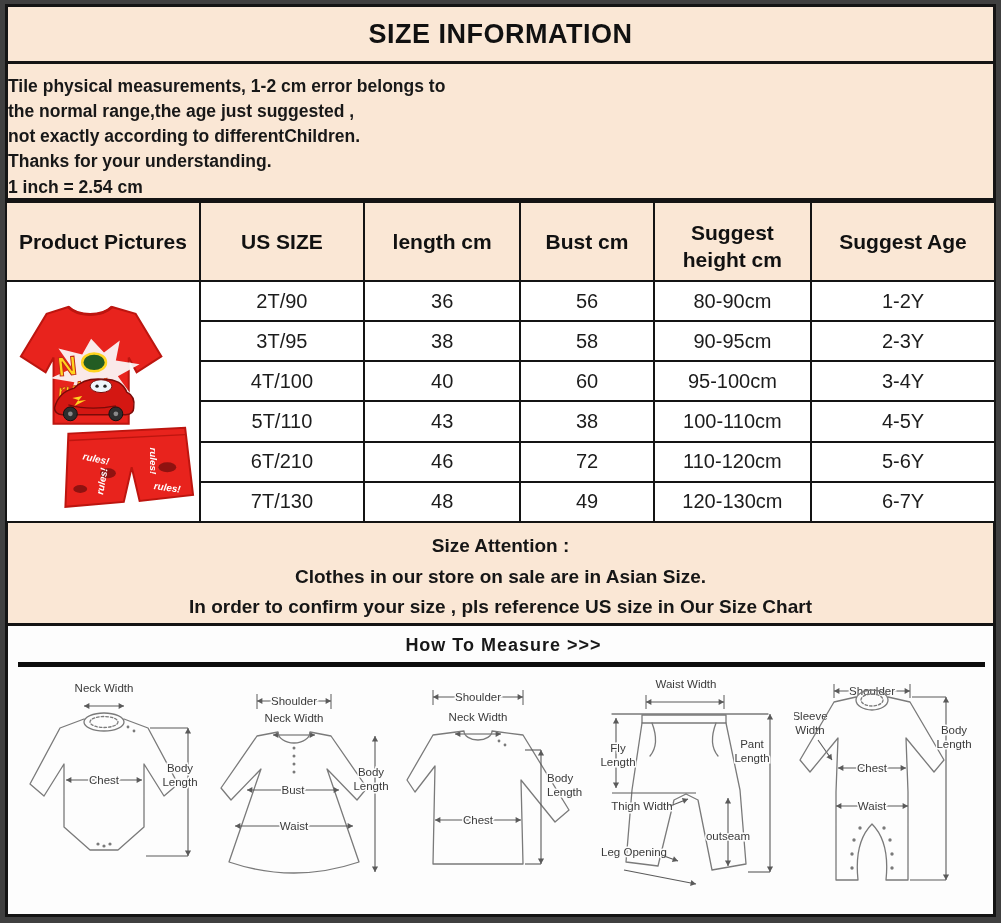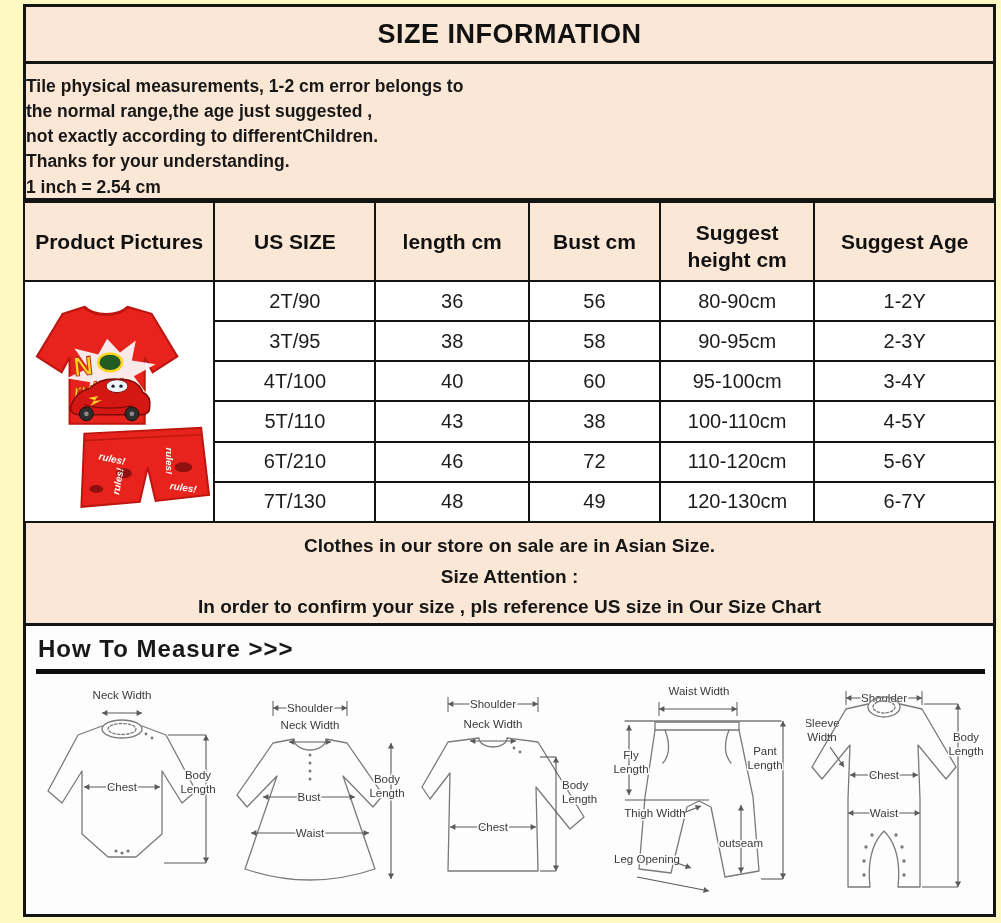--- a/index.html
+++ b/index.html
@@ -1,38 +1,38 @@
 <!DOCTYPE html>
 <html><head>
 <meta charset="utf-8">
 <style>
   * { box-sizing: border-box; }
   body { margin: 0; background: #ffffff; font-family: "Liberation Sans", sans-serif; }
   .page {
-    width: 1001px; height: 923px; background: #fef9c3;
-    padding: 4px 5px 0 23px; position: relative; overflow: hidden;
+    width: 1001px; height: 923px; background: #404040;
+    padding: 4px 5px 0 5px; position: relative; overflow: hidden;
   }
   .box { border: 3px solid #141414; background: #fae7d5; }
   .title-box { height: 60px; display: flex; align-items: center; justify-content: center; }
   .page-title { font-size: 27px; font-weight: bold; color: #111; letter-spacing: .5px; }
   .note-box { height: 137px; border-top: none; padding-top: 9px; }
   .note-box p { margin: 1px 0; font-size: 17.5px; font-weight: bold; color: #181818; line-height: 1.38; }
 
   table.size-table { width: 100%; border-collapse: collapse; table-layout: fixed; }
   .size-table th, .size-table td { border: 2px solid #141414; text-align: center; padding: 0; }
   .size-table thead th { background: #fae7d5; height: 79px; font-size: 21px; font-weight: bold; color: #111; }
   .size-table tbody td { background: #fff; height: 39px; font-size: 20px; font-weight: 400; color: #1c1c1c; margin-left: 16px; }
   .narrow { display: inline-block; max-width: 122px; line-height: 1.3; margin-top: 9px; }
   .product-cell { padding: 0; vertical-align: middle; }
 
   .attention-box { height: 103px; border-top: none; text-align: center; padding-top: 7px; }
   .attention-box p { margin: 2px 0; font-size: 19px; font-weight: bold; color: #161616; line-height: 1.5; }
 
   .measure-box { height: 291px; border: 3px solid #141414; border-top: none; background: #fdfdfd; padding: 4px 6px 0 8px; }
-  .measure-title { font-size: 24px; font-weight: bold; color: #181818; letter-spacing: 1px; padding: 5px 0 5px 4px; }
+  .measure-title { font-size: 18px; font-weight: bold; color: #181818; letter-spacing: 1px; padding: 5px 0 5px 4px; text-align: center; }
   .rule { height: 5px; background: #0d0d0d; margin: 1px 2px 3px 2px; }
   .diagrams { display: flex; justify-content: space-between; padding-top: 2px; }
 
   svg.diag { flex: 0 0 auto; }
   svg.diag .g { stroke: #7a7a7a; stroke-width: 1.3; fill: none; stroke-linejoin: round; stroke-linecap: round; }
   svg.diag .m { stroke: #5a5a5a; stroke-width: 1.1; fill: none; }
   svg.diag .tick { stroke: #5a5a5a; stroke-width: 1; }
   svg.diag text { font-family: "Liberation Sans", sans-serif; font-size: 11.5px; fill: #3b3b3b;
                   paint-order: stroke; stroke: #fdfdfd; stroke-width: 3px; }
   svg.diag .dot { fill: #7a7a7a; stroke: none; }
@@ -149,22 +149,22 @@
         <td>7T/130</td>
         <td>48</td>
         <td>49</td>
         <td>120-130cm</td>
         <td>6-7Y</td>
       </tr>
     </tbody>
   </table>
 
   <div class="box attention-box">
+    <p>Size Attention :</p>
     <p>Clothes in our store on sale are in Asian Size.</p>
-    <p>Size Attention :</p>
     <p>In order to confirm your size , pls reference US size in Our Size Chart</p>
   </div>
 
   <div class="measure-box">
     <div class="measure-title">How To Measure &gt;&gt;&gt;</div>
     <div class="rule"></div>
 
     <svg width="0" height="0" style="position:absolute" aria-hidden="true">
       <defs>
         <marker id="mS" viewBox="0 0 10 10" refX="2" refY="5" markerWidth="7" markerHeight="7" orient="auto">

